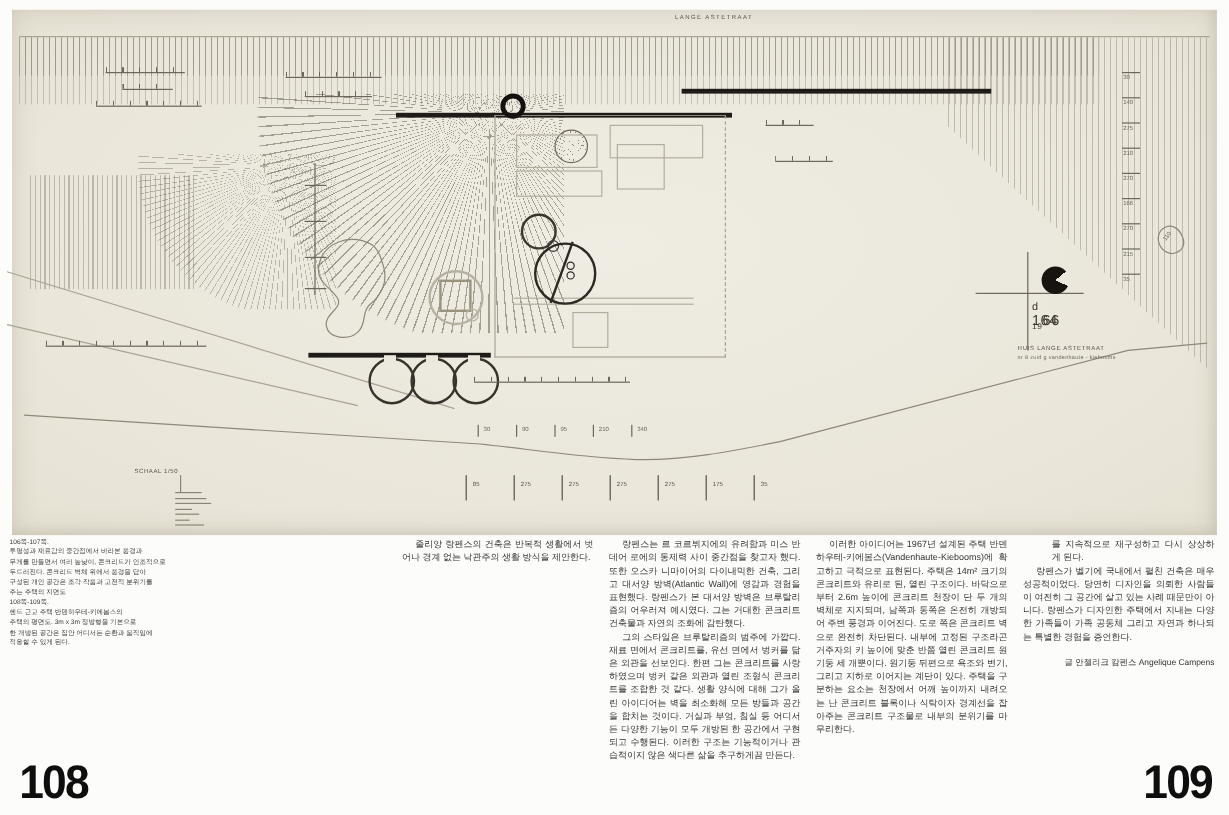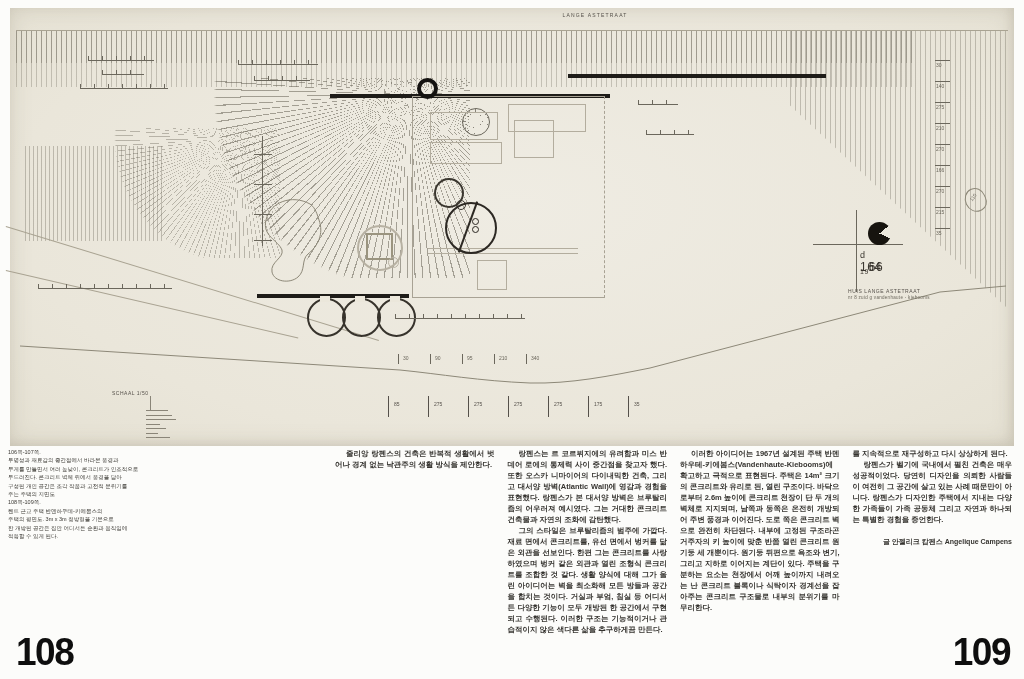--- a/index.html
+++ b/index.html
@@ -88,23 +88,23 @@
   .hdash{height:1px;background:#6b675c;}
   
   .legend-label{left:102px;top:382px;font-size:5px;letter-spacing:.5px;color:#55504a;}
   .legend-vline{left:140px;top:388px;width:1px;height:14px;background:#8a8578;}
   .legend-bars{left:136px;top:402px;width:44px;}
   .legend-bars div{position:static;height:1px;background:#8a8578;margin-bottom:3.5px;}
   
   .caption{position:absolute;left:8px;top:448px;width:140px;font-size:5.5px;line-height:8.4px;
            color:#3a3833;white-space:pre-line;}
   .article{position:absolute;left:335px;top:448px;width:677px;display:flex;gap:13px;}
-  .col{flex:1;font-size:7.5px;line-height:11px;text-align:justify;color:#35332f;font-weight:bold;}
+  .col{flex:1;font-size:7.5px;line-height:11px;text-align:justify;color:#35332f;}
   .col p{margin:0;text-indent:11px;}
-  .col-4 p:first-child{text-indent:0;}
+  .col-4 p:first-child{text-indent:0;margin-left:24px;}
   .byline{margin-top:11px;text-align:right;font-size:7px;color:#35332f;}
   .pageno{position:absolute;top:631px;font-weight:bold;font-size:37px;letter-spacing:-1.5px;color:#0e0e0e;
           transform:scaleY(1.06);}
   .pageno-left{left:16px;}
   .pageno-right{left:946px;width:64px;text-align:right;}
   svg.overlay{position:absolute;left:0;top:0;}
 </style>
 </head>
 <body>
 

